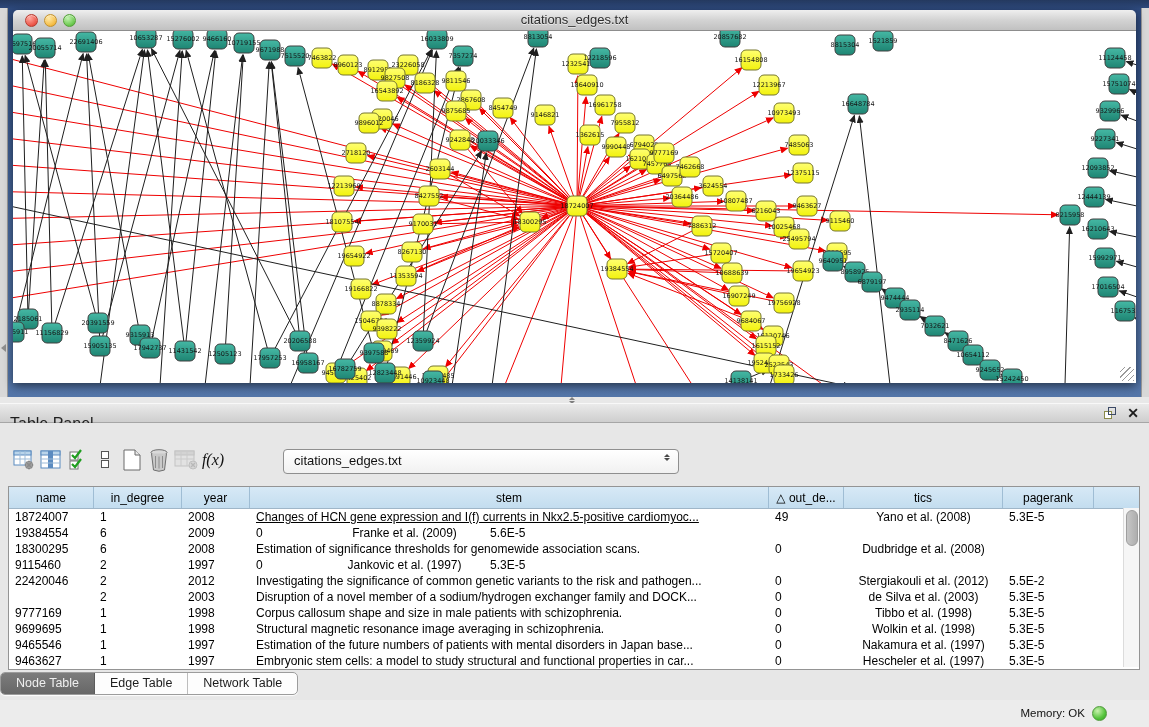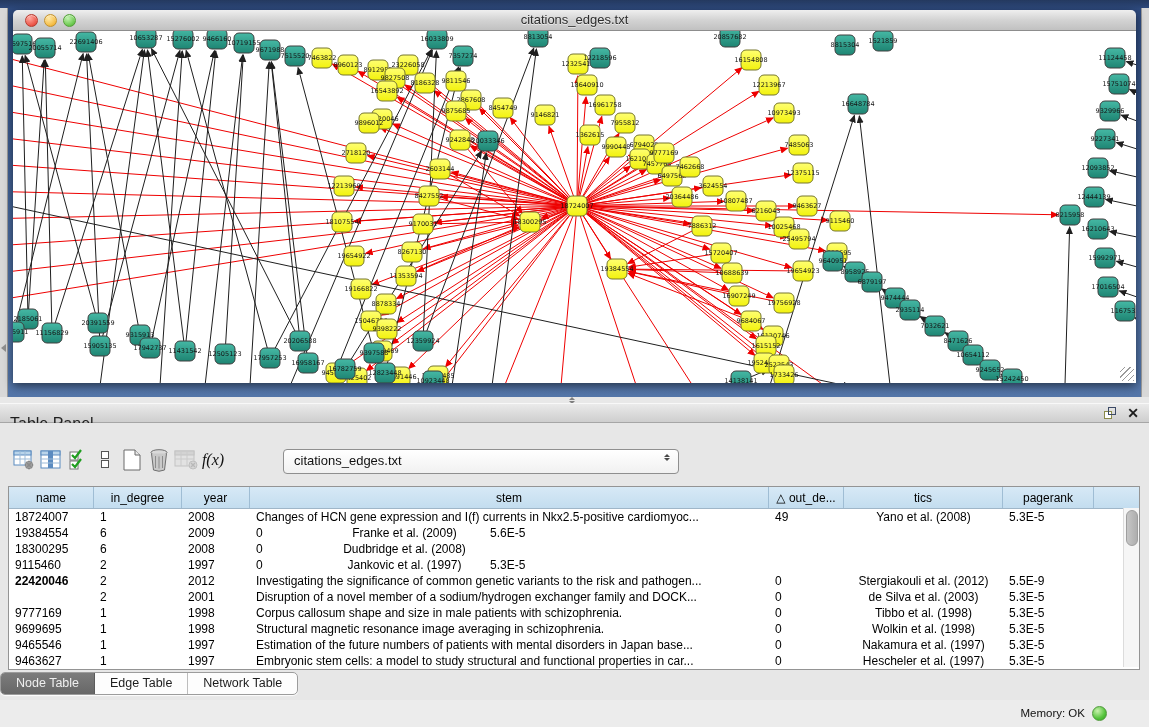--- a/index.html
+++ b/index.html
@@ -893,62 +893,63 @@
         <div class="th" style="width: 75px;">△ out_de...</div>
         <div class="th" style="width: 159px;">tics</div>
         <div class="th" style="width: 91px;">pagerank</div>
         <div class="th" style="width: 45px; border-right: none;"></div>
       </div>
     <div id="tbody">
         <div class="trow">
           <div class="td" style="width: 85px;">18724007</div>
           <div class="td" style="width: 88px;">1</div>
           <div class="td" style="width: 68px;">2008</div>
-          <div class="td" style="width: 519px;">Changes of HCN gene expression and I(f) currents in Nkx2.5-positive cardiomyoc...</div>
+          <div class="td" style="width: 519px; text-decoration: underline;">Changes of HCN gene expression and I(f) currents in Nkx2.5-positive cardiomyoc...</div>
           <div class="td" style="width: 75px;">49</div>
           <div class="td center" style="width: 159px;">Yano et al. (2008)</div>
           <div class="td" style="width: 91px;">5.3E-5</div>
         </div>
         <div class="trow">
           <div class="td" style="width: 85px;">19384554</div>
           <div class="td" style="width: 88px;">6</div>
           <div class="td" style="width: 68px;">2009</div>
           <div class="td" style="width: 75px;">0</div>
           <div class="td center" style="width: 159px;">Franke et al. (2009)</div>
           <div class="td" style="width: 91px;">5.6E-5</div>
         </div>
         <div class="trow">
           <div class="td" style="width: 85px;">18300295</div>
           <div class="td" style="width: 88px;">6</div>
           <div class="td" style="width: 68px;">2008</div>
+          <div class="td" style="width: 519px;">Estimation of significance thresholds for genomewide association scans.</div>
           <div class="td" style="width: 75px;">0</div>
           <div class="td center" style="width: 159px;">Dudbridge et al. (2008)</div>
           <div class="td" style="width: 91px; margin-top: 27px;">5.9E-5</div>
         </div>
         <div class="trow">
           <div class="td" style="width: 85px;">9115460</div>
           <div class="td" style="width: 88px;">2</div>
           <div class="td" style="width: 68px;">1997</div>
           <div class="td" style="width: 75px;">0</div>
           <div class="td center" style="width: 159px;">Jankovic et al. (1997)</div>
           <div class="td" style="width: 91px;">5.3E-5</div>
         </div>
         <div class="trow">
-          <div class="td" style="width: 85px; font-weight: bold;">22420046</div>
+          <div class="td" style="width: 85px;">22420046</div>
           <div class="td" style="width: 88px;">2</div>
           <div class="td" style="width: 68px;">2012</div>
           <div class="td" style="width: 519px;">Investigating the significance of common genetic variants to the risk and pathogen...</div>
           <div class="td" style="width: 75px;">0</div>
           <div class="td center" style="width: 159px;">Stergiakouli et al. (2012)</div>
-          <div class="td" style="width: 91px;">5.5E-9</div>
+          <div class="td" style="width: 91px;">5.5E-2</div>
         </div>
         <div class="trow">
           <div class="td" style="width: 85px; margin-top: 45px;">14569117</div>
           <div class="td" style="width: 88px;">2</div>
-          <div class="td" style="width: 68px;">2001</div>
+          <div class="td" style="width: 68px;">2003</div>
           <div class="td" style="width: 519px;">Disruption of a novel member of a sodium/hydrogen exchanger family and DOCK...</div>
           <div class="td" style="width: 75px;">0</div>
           <div class="td center" style="width: 159px;">de Silva et al. (2003)</div>
           <div class="td" style="width: 91px;">5.3E-5</div>
         </div>
         <div class="trow">
           <div class="td" style="width: 85px;">9777169</div>
           <div class="td" style="width: 88px;">1</div>
           <div class="td" style="width: 68px;">1998</div>
           <div class="td" style="width: 519px;">Corpus callosum shape and size in male patients with schizophrenia.</div>

